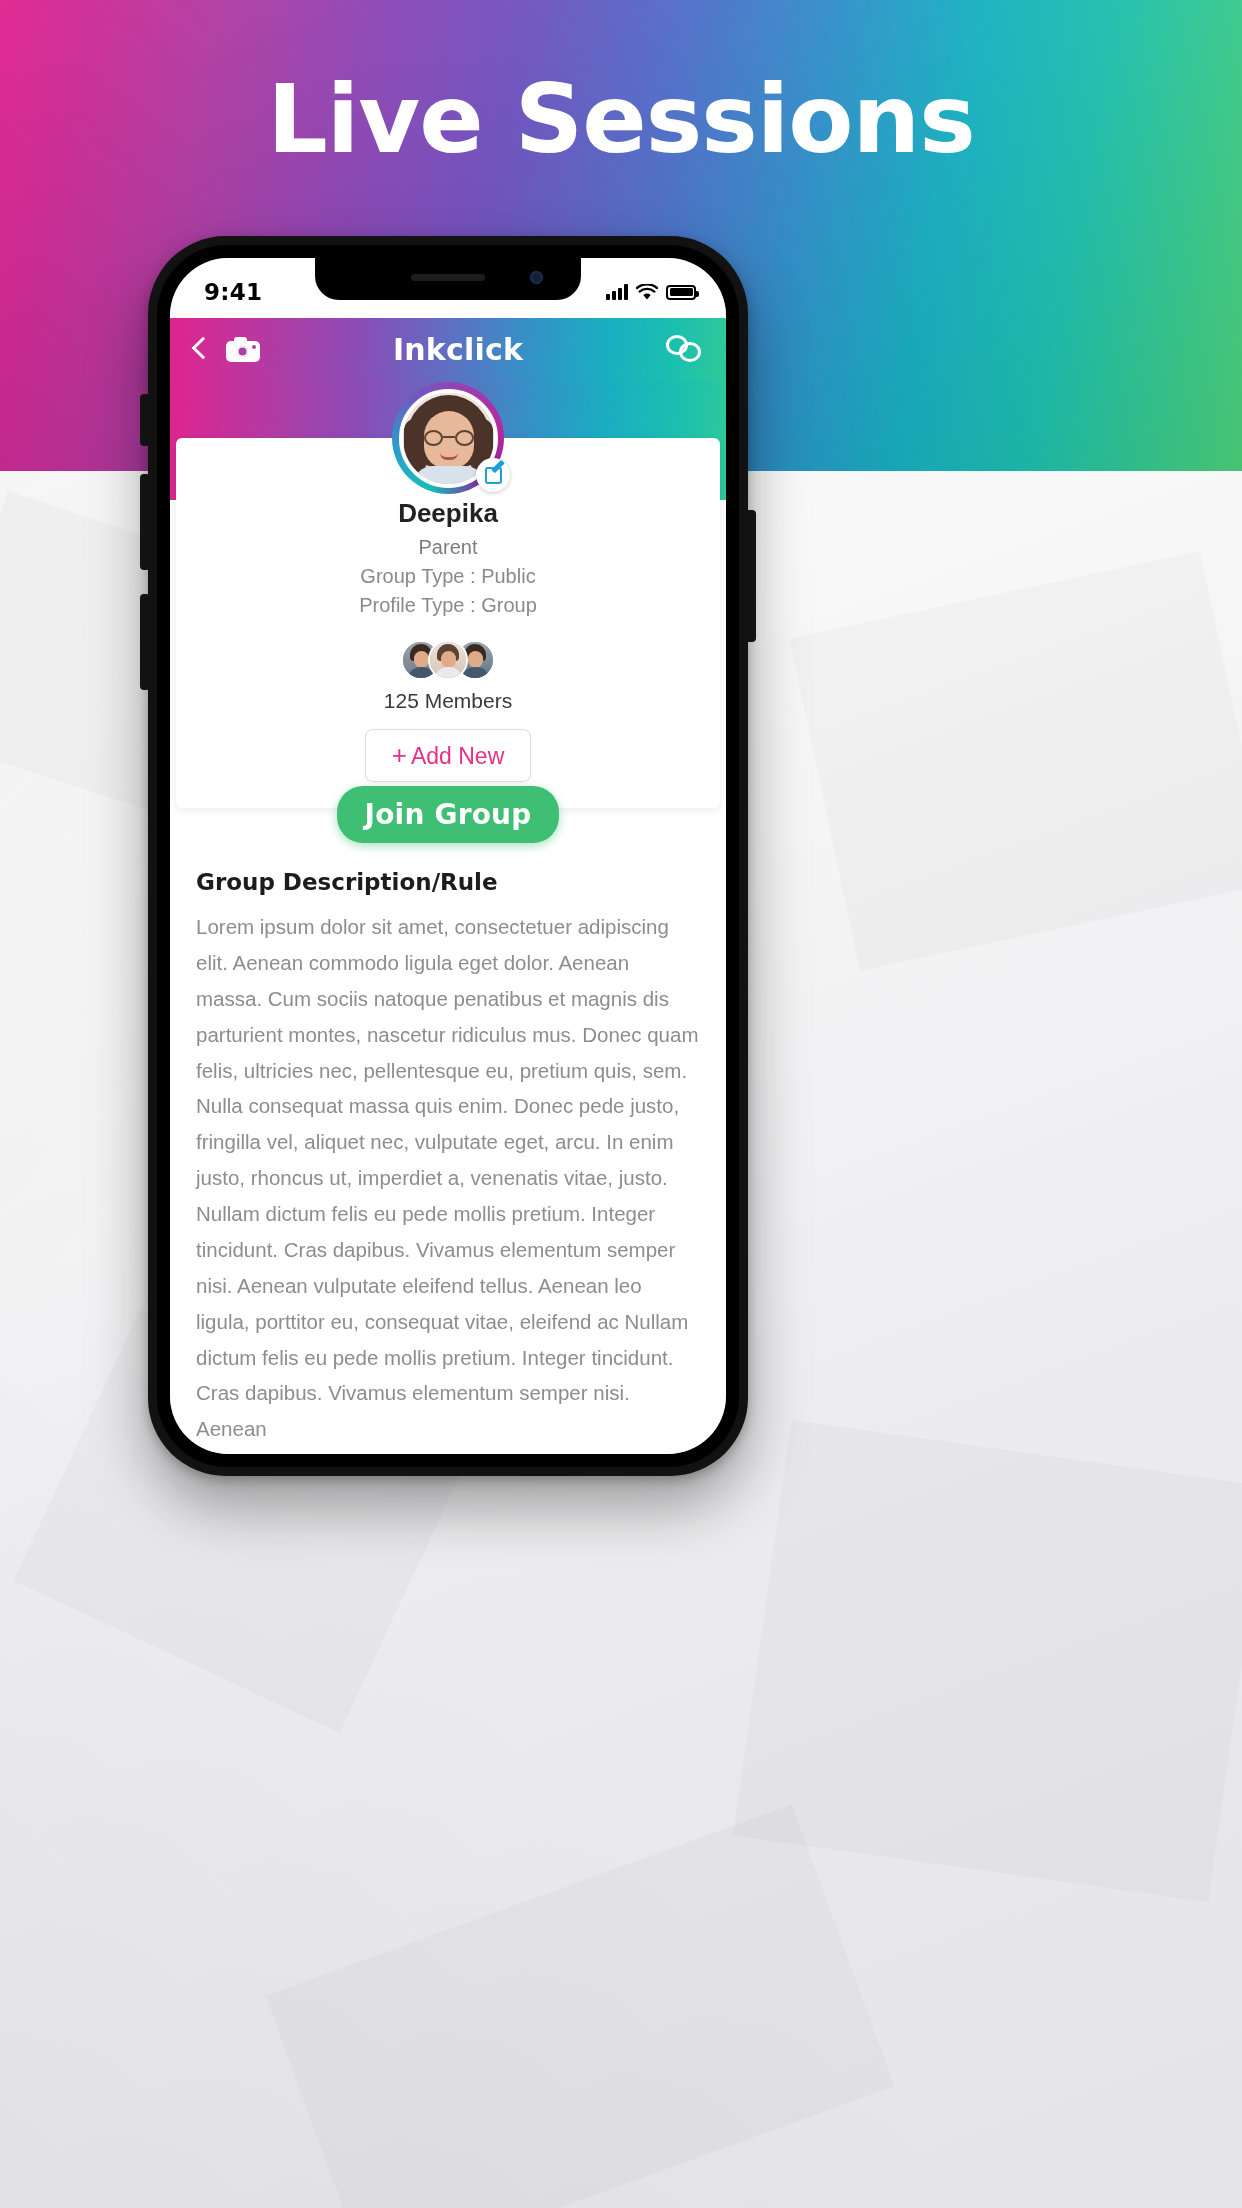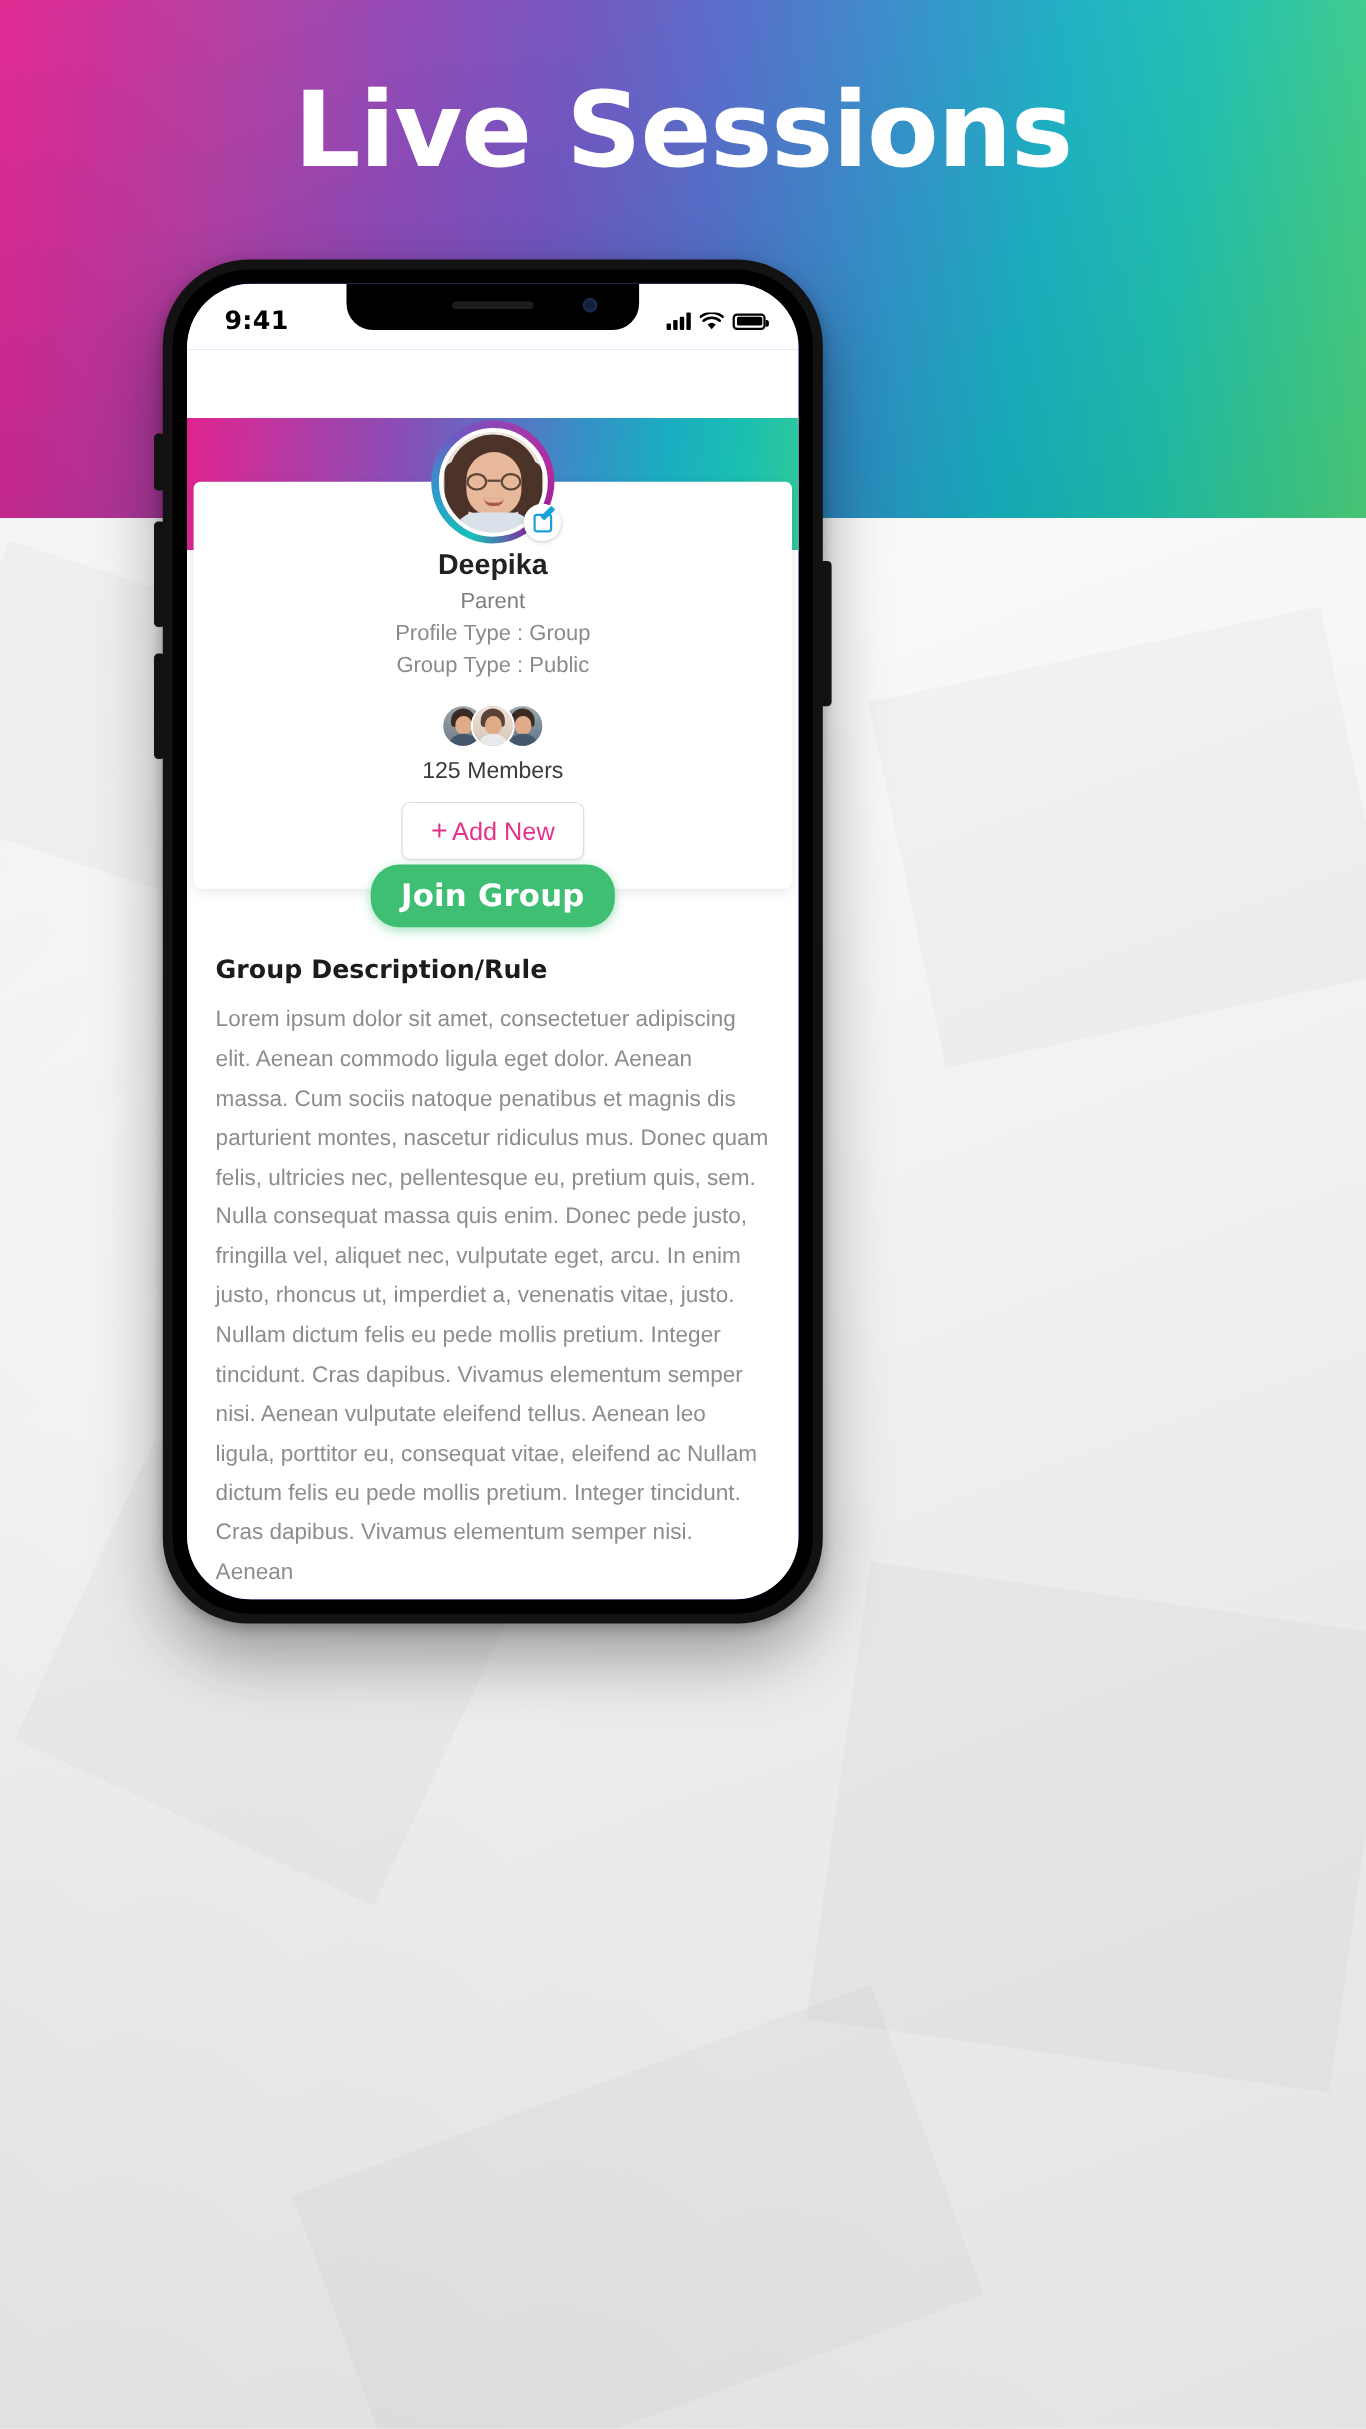--- a/index.html
+++ b/index.html
@@ -401,20 +401,36 @@
           <path d="M0.9 4.0 a15.6 15.6 0 0 1 20.2 0" stroke="#000" stroke-width="2.3" fill="none" stroke-linecap="round"></path>
         </svg>
         <span class="batt">
             <span></span>
           </span>
       </div>
     </div>
 
     <div class="app">
 
+      <div class="appbar">
+        <div class="appbar-left">
+          <span class="ico-back"></span>
+          <span class="ico-camera">
+            <span class="bump"></span>
+              <span class="body"></span>
+              <span class="lens"></span>
+              <span class="dot"></span>
+          </span>
+        </div>
+        <div class="appbar-title">Inkclick</div>
+        <span class="ico-chat">
+          <span class="b1"></span>
+            <span class="b2"></span>
+        </span>
+      </div>
 
       <div class="banner"></div>
 
       <div class="scroll">
 
         <div class="profile-card">
 
           <div class="avatar-wrap">
             <div class="avatar-ring">
               <div class="avatar-inner">
@@ -432,22 +448,22 @@
                 <span class="shirt"></span>
               </div>
             </div>
             <div class="edit-badge">
                 <span class="sq"></span>
               </div>
           </div>
 
           <div class="p-name">Deepika</div>
           <div class="p-role">Parent</div>
+          <div class="p-meta">Group Type : Public</div>
           <div class="p-meta">Profile Type : Group</div>
-          <div class="p-meta">Group Type : Public</div>
 
           <div class="members-row">
             <span class="m-av">
               <span class="m-face mf1"></span>
                 <span class="m-hair"></span>
                 <span class="m-skin"></span>
                 <span class="m-body"></span>
             </span>
             <span class="m-av top">
               <span class="m-face mf2"></span>

